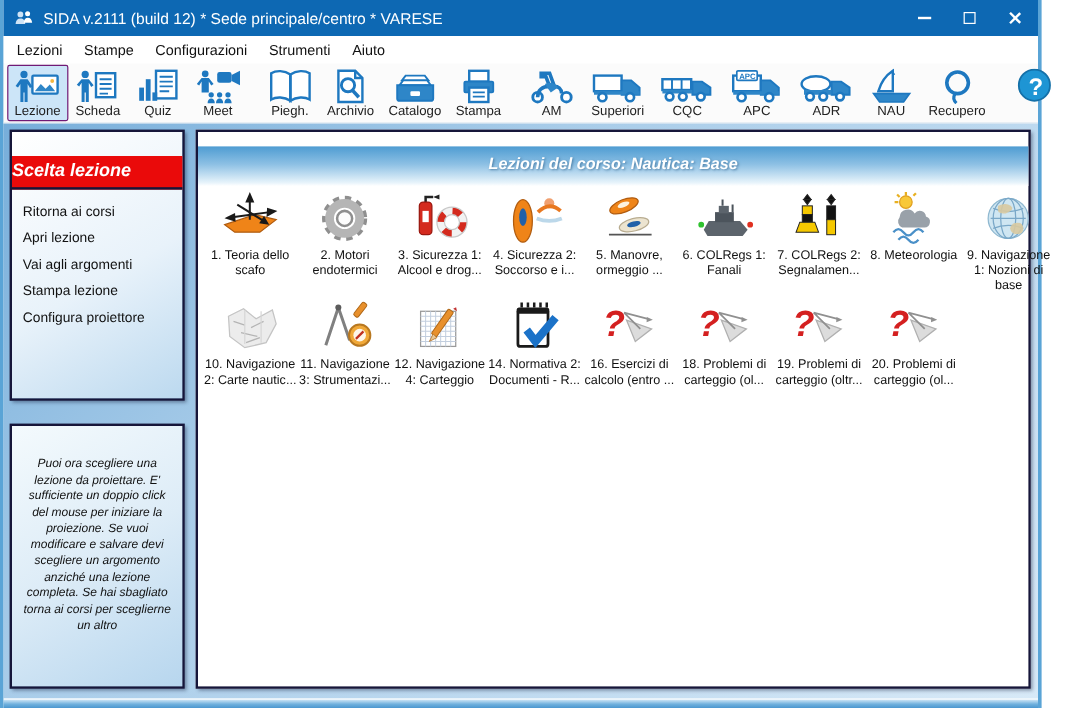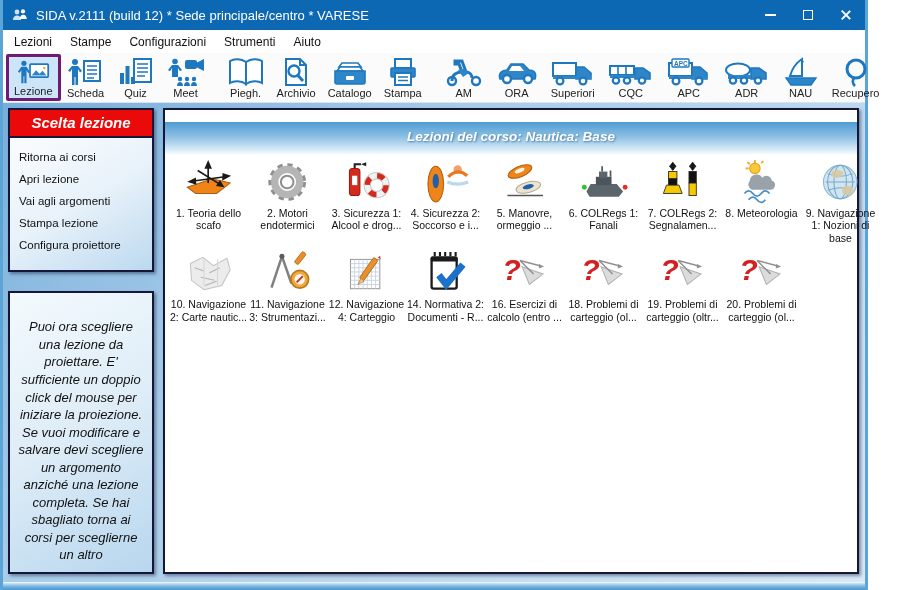--- a/index.html
+++ b/index.html
@@ -23,35 +23,35 @@
   
   .menubar { height:23px; background:#fff; display:flex; align-items:center; font-size:12px;
              color:#111; padding-left:2px; flex:0 0 auto; }
   .menu-item { padding:3px 9px; }
   
   .toolbar { height:50px; background:#fbfbfb; display:flex; align-items:stretch; padding:1px 3px;
              flex:0 0 auto; border-bottom:1px solid #d9e4ee; }
   .tbtn { display:flex; flex-direction:column; align-items:center; justify-content:space-between;
           padding:2px 5px 1px 5px; font-size:11px; color:#222; border:1px solid transparent; }
   .tbtn svg { height:30px; display:block; }
-  .tbtn.selected { background:#cce5f8; border:3px solid #701a75; border-radius:2px; }
+  .tbtn.selected { background:#cce5f8; border:1px solid #701a75; border-radius:2px; }
   .tsep { width:1px; background:#c9c9c9; margin:3px 5px; }
   
   .content { flex:1 1 auto; display:flex; gap:9px; padding:5px 6px 8px 5px;
              background:linear-gradient(135deg,#77aeda 0%, #a8cce9 35%, #d7e9f7 100%); min-height:0; }
   .sidebar { width:146px; flex:0 0 auto; display:flex; flex-direction:column; }
   .panel { border:2px solid #16163a; box-shadow:2px 2px 3px rgba(20,30,60,.45); }
   .menu-panel { height:226px; background:linear-gradient(150deg,#ffffff 0%, #e8f2fa 55%, #bcd9ef 100%); }
-  .menu-header { background:#ea0a0a; color:#fff; font-weight:bold; font-style:italic; text-align:center;
-                 font-size:15px; padding:4px 0 5px 0; border-bottom:2px solid #16163a; }
+  .menu-header { background:#ea0a0a; color:#fff; font-weight:bold; font-style:italic; 
+                 font-size:15px; padding:4px 0 5px 0; border-bottom:2px solid #16163a;margin-top:20px; }
   .menu-items { padding:8px 0 0 0; }
   .smenu-item { font-size:11.5px; color:#111; padding:5px 4px 5px 9px; cursor:default; }
   .info-panel { margin-top:19px; flex:1 1 auto;
                 background:linear-gradient(150deg,#f4fafd 0%, #ddecf7 50%, #b7d6ee 100%);
-                font-style:italic; font-size:13px; color:#111; text-align:center;
+                font-style:italic; font-size:10px; color:#111; text-align:center;
                 padding:25px 8px 8px 8px; line-height:1.35; }
   .main-panel { flex:1 1 auto; background:#fff; display:flex; flex-direction:column; min-width:0; }
   .main-header { height:33px; flex:0 0 auto; text-align:center; color:#fff; font-weight:bold;
                  font-style:italic; font-size:13.5px; line-height:30px;
                  text-shadow:1px 1px 2px rgba(70,120,160,.9);
                  background:linear-gradient(#4e9cd2 0%, #8dc0e4 45%, #e8f4fb 92%, #fff 100%);margin-top:12px; }
   .lesson-row { display:flex; padding:4px 2px 2px 4px; }
   .lesson { width:79px; flex:0 0 auto; display:flex; flex-direction:column; align-items:center;
             text-align:center; font-size:10.5px; color:#111; line-height:1.18; cursor:default; }
   .lesson svg { height:46px; display:block; margin-bottom:2px; }
@@ -191,29 +191,20 @@
     <div class="tbtn">
       <svg viewBox="0 0 40 30">
         <circle cx="8" cy="24" r="4" fill="#fff" stroke="#1e78c0" stroke-width="2.4"></circle>
         <circle cx="32" cy="24" r="4" fill="#fff" stroke="#1e78c0" stroke-width="2.4"></circle>
         <path d="M8 24c0-6 4-9 10-9l-3-8h-4V4h7l4 11c3 0 6 2 6 6" fill="none" stroke="#1e78c0" stroke-width="3"></path>
         <path d="M14 13c5-2 9-1 11 3l-6 4z" fill="#2e86c8"></path>
       </svg>
       <span>AM</span>
     </div>
 
-    <div class="tbtn">
-      <svg viewBox="0 0 42 30">
-        <path d="M4 22c-2-6 2-9 7-9l4-6h12l6 6c5 0 8 3 6 9z" fill="#2e86c8" stroke="#1e78c0" stroke-width="1.6"></path>
-        <path d="M16 9h8l4 5H13z" fill="#fff"></path>
-        <circle cx="11" cy="22" r="4" fill="#fff" stroke="#1e78c0" stroke-width="2.4"></circle>
-        <circle cx="32" cy="22" r="4" fill="#fff" stroke="#1e78c0" stroke-width="2.4"></circle>
-      </svg>
-      <span>ORA</span>
-    </div>
 
     <div class="tbtn">
       <svg viewBox="0 0 46 30">
         <rect x="3" y="6" width="23" height="13" fill="#fff" stroke="#1e78c0" stroke-width="2"></rect>
         <path d="M26 10h8l7 6v6h-15z" fill="#2e86c8" stroke="#1e78c0" stroke-width="1.6"></path>
         <path d="M3 19h38v3H3z" fill="#2e86c8"></path>
         <circle cx="10" cy="24" r="3.4" fill="#fff" stroke="#1e78c0" stroke-width="2.2"></circle>
         <circle cx="33" cy="24" r="3.4" fill="#fff" stroke="#1e78c0" stroke-width="2.2"></circle>
       </svg>
       <span>Superiori</span>

